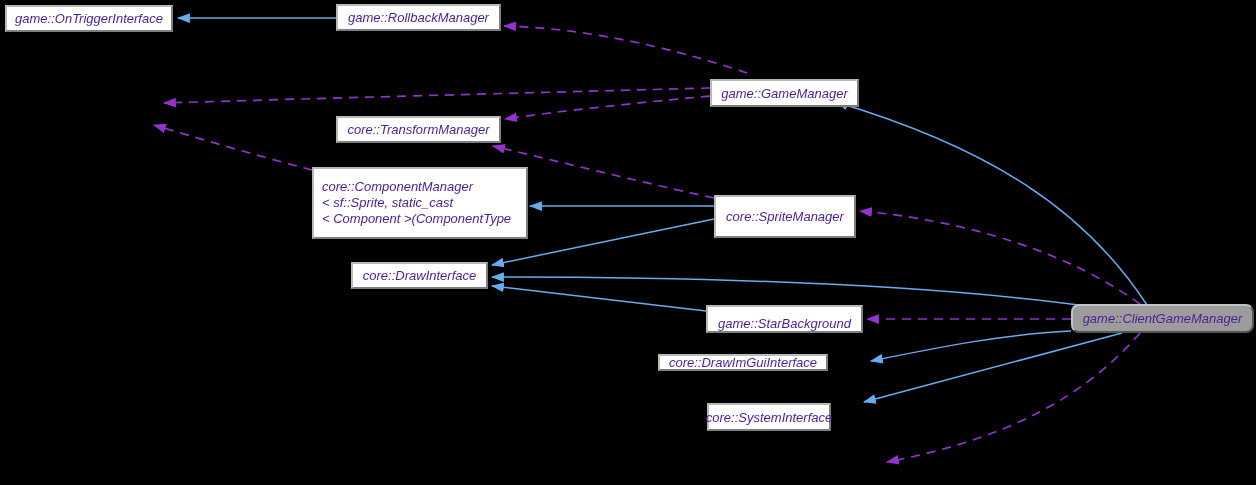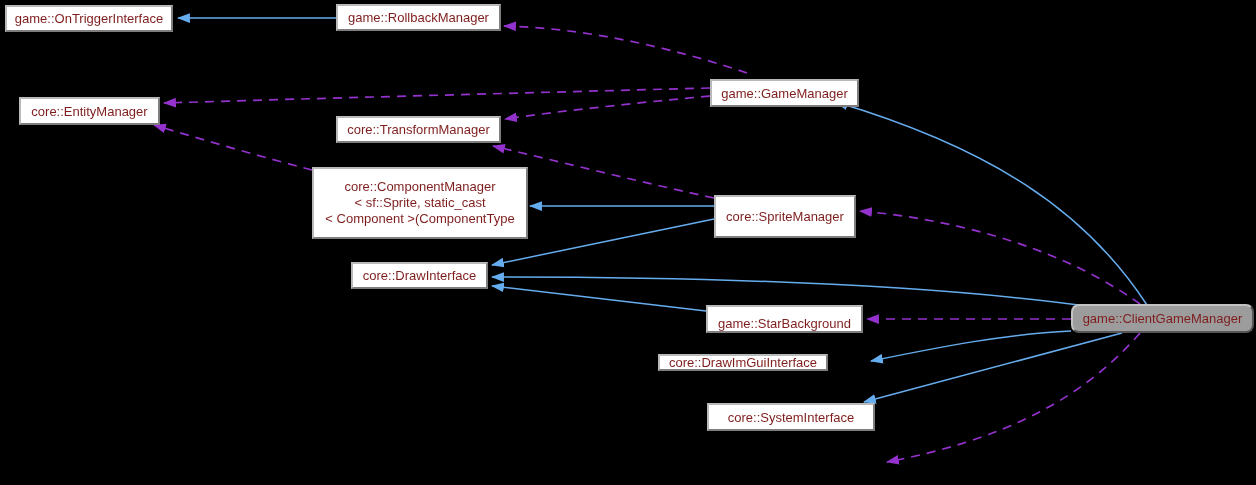--- a/index.html
+++ b/index.html
@@ -11,31 +11,32 @@
     overflow:hidden;
   }
   #edges{position:absolute;left:0;top:0;}
   .node{
     position:absolute;
     box-sizing:border-box;
     background:#ffffff;
     border:2px solid #b9b9b9;
     border-right-color:#7e7e7e;
     border-bottom-color:#7e7e7e;
-    color:#7f1d1d;
+    color:#4c1d95;
     font-size:13px;
     display:flex;
     align-items:center;
     justify-content:center;
     white-space:nowrap;
     cursor:pointer;
+    font-style:italic;
   }
   .node.multi{
     flex-direction:column;
-    align-items:center;
+    align-items:flex-start;
     justify-content:center;
     padding:2px 8px;
     line-height:16px;
   }
   .node.multi .ln{display:block;}
   .node.multi .ln.center{width:100%;text-align:center;}
   .node.selected{
     background:#9c9c9c;
     border-color:#c2c2c2;
     border-right-color:#565656;
@@ -81,23 +82,20 @@
   </svg>
 
   <div class="node" style="left:5px;top:5px;width:168px;height:27px;">
     <span>game::OnTriggerInterface</span>
   </div>
 
   <div class="node" style="left:336px;top:4px;width:165px;height:27px;">
     <span>game::RollbackManager</span>
   </div>
 
-  <div class="node" style="left:19px;top:97px;width:141px;height:28px;">
-    <span>core::EntityManager</span>
-  </div>
 
   <div class="node" style="left:336px;top:116px;width:165px;height:27px;">
     <span>core::TransformManager</span>
   </div>
 
   <div class="node multi" style="left:312px;top:167px;width:216px;height:72px;">
     <span class="ln">core::ComponentManager</span>
     <span class="ln">&lt; sf::Sprite, static_cast</span>
     <span class="ln">&lt; Component &gt;(ComponentType</span>
   </div>
@@ -115,21 +113,21 @@
   </div>
 
   <div class="node" style="left:706px;top:305px;width:157px;height:28px;align-items:flex-end;">
     <span>game::StarBackground</span>
   </div>
 
   <div class="node" style="left:658px;top:354px;width:170px;height:17px;">
     <span>core::DrawImGuiInterface</span>
   </div>
 
-  <div class="node" style="left:707px;top:403px;width:168px;height:28px;">
+  <div class="node" style="left:707px;top:403px;width:124px;height:28px;">
     <span>core::SystemInterface</span>
   </div>
 
 
   <div class="node selected" style="left:1071px;top:304px;width:183px;height:29px;">
     <span>game::ClientGameManager</span>
   </div>
 
 </div>
 

